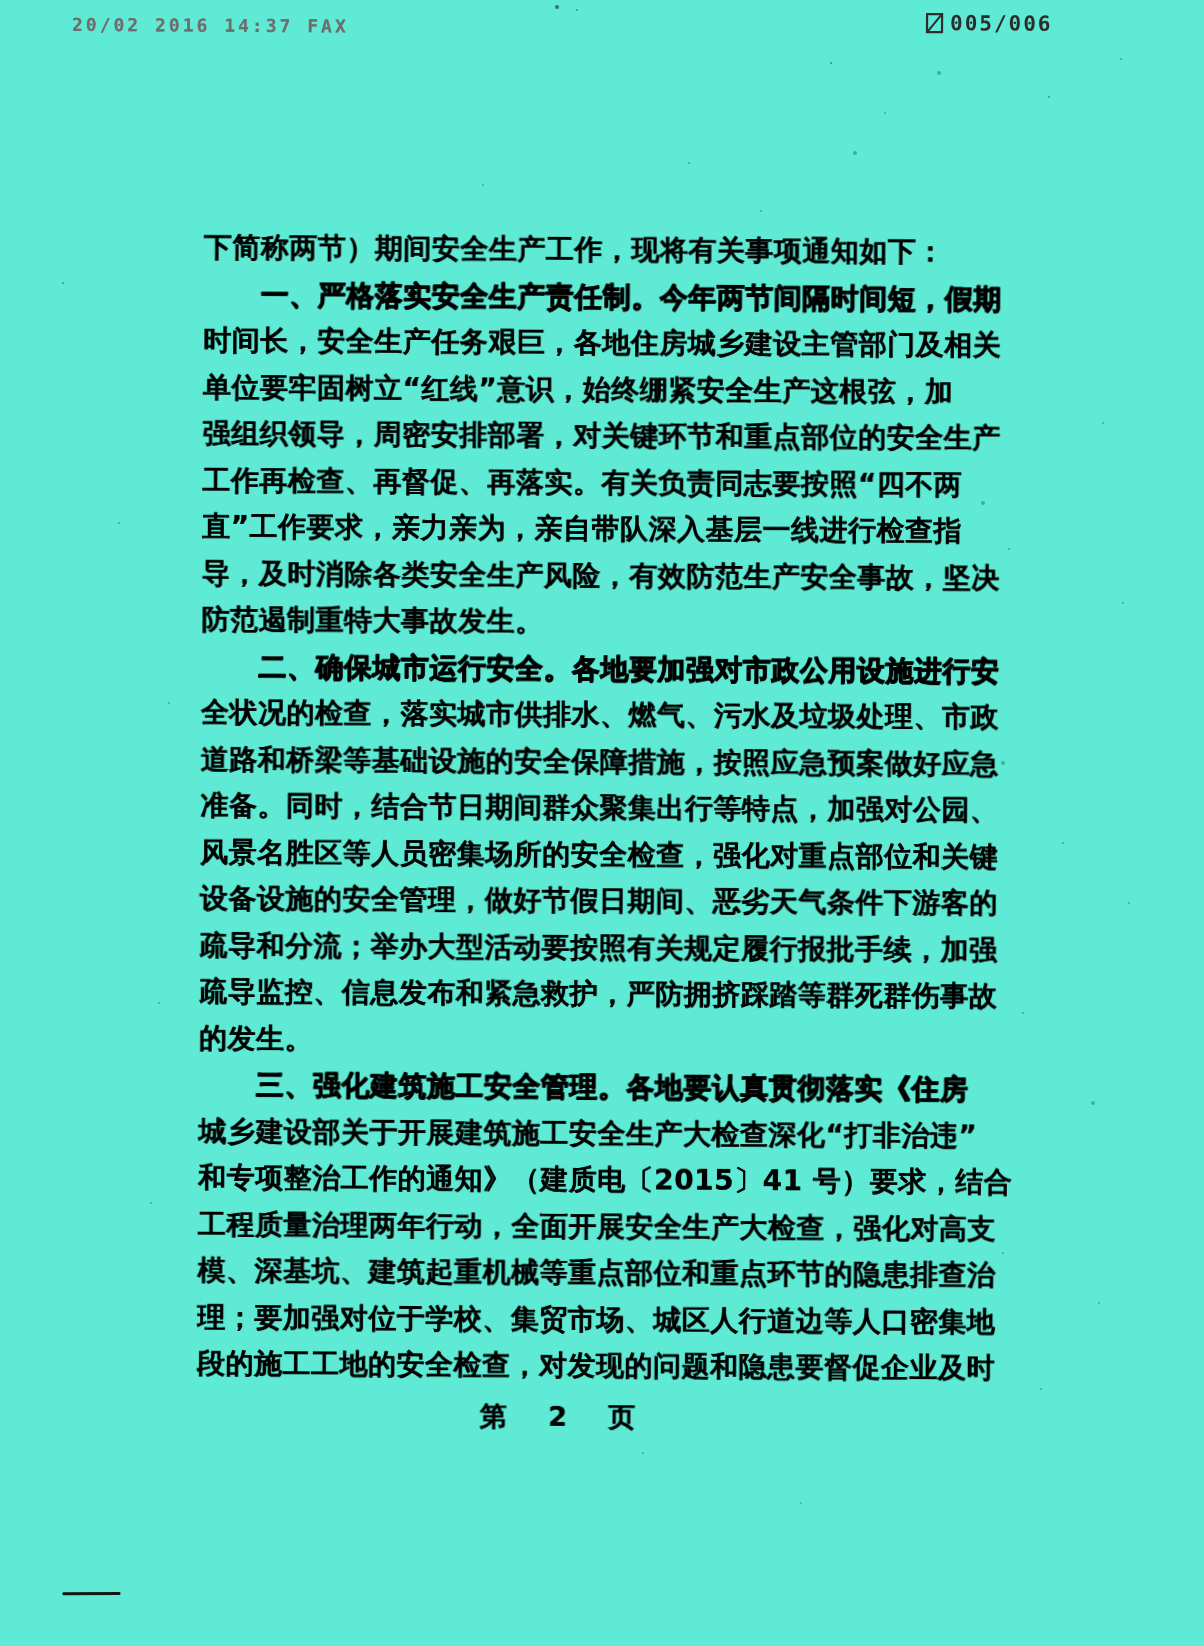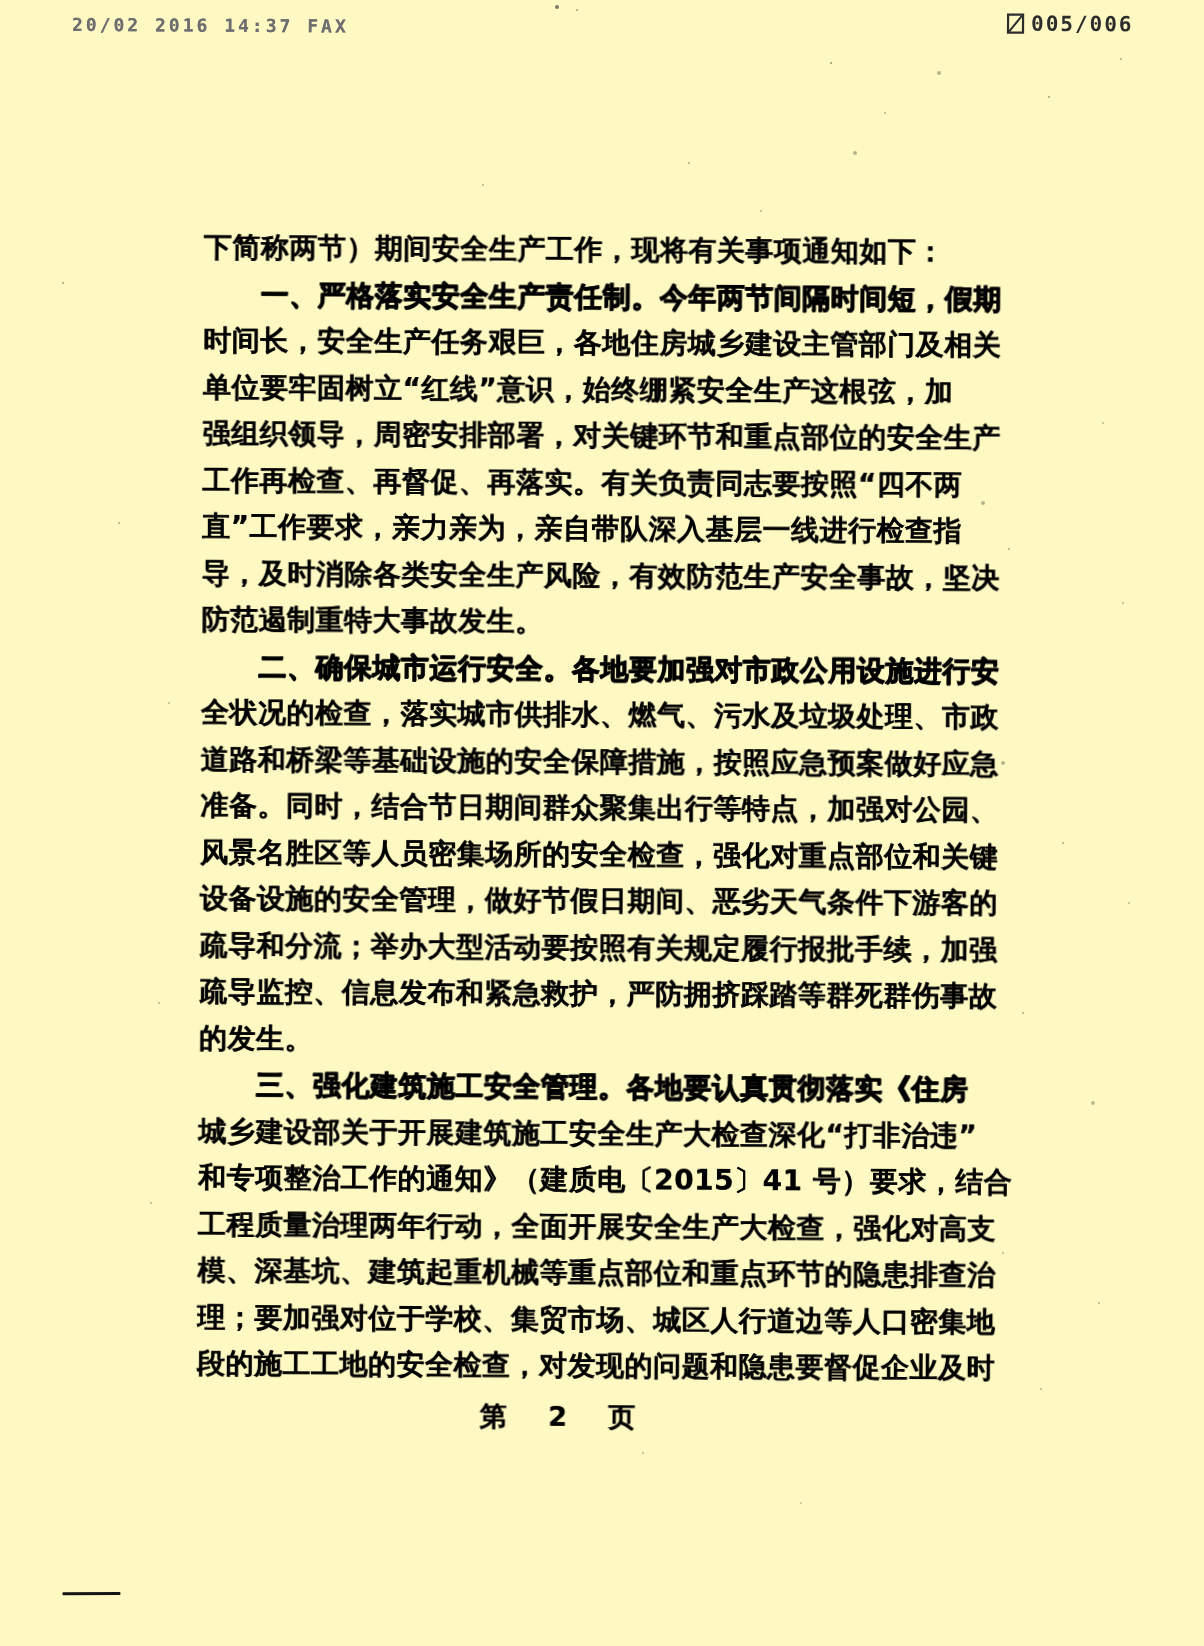--- a/index.html
+++ b/index.html
@@ -5,21 +5,21 @@
   html, body {
     margin: 0;
     padding: 0;
     background: #f6f6f3;
     font-family: "DejaVu Sans", sans-serif;
   }
   .page {
     position: relative;
     width: 1204px;
     height: 1646px;
-    background: #fef9c3;
+    background: #5eead4;
     overflow: hidden;
     color: #141414;
   }
   .skew-wrap {
     position: absolute;
     left: 0; top: 0; right: 0; bottom: 0;
     transform: rotate(0.35deg);
     transform-origin: 90px 30px;
   }
   
@@ -29,21 +29,21 @@
     top: 14px;
     font-family: "DejaVu Sans Mono", monospace;
     font-size: 18px;
     letter-spacing: 3px;
     color: #6e6e6e;
     font-weight: 600;
     text-shadow: 0 0 0.5px #8a8a8a;
   }
   .fax-counter-wrap {
     position: absolute;
-    left: 1005px;
+    left: 924px;
     top: 6px;
     display: flex;
     align-items: center;
     gap: 4px;
     color: #2c2c2c;
   }
   .fax-counter-wrap svg { display: block; }
   .fax-counter {
     font-family: "DejaVu Sans Mono", monospace;
     font-size: 21px;

